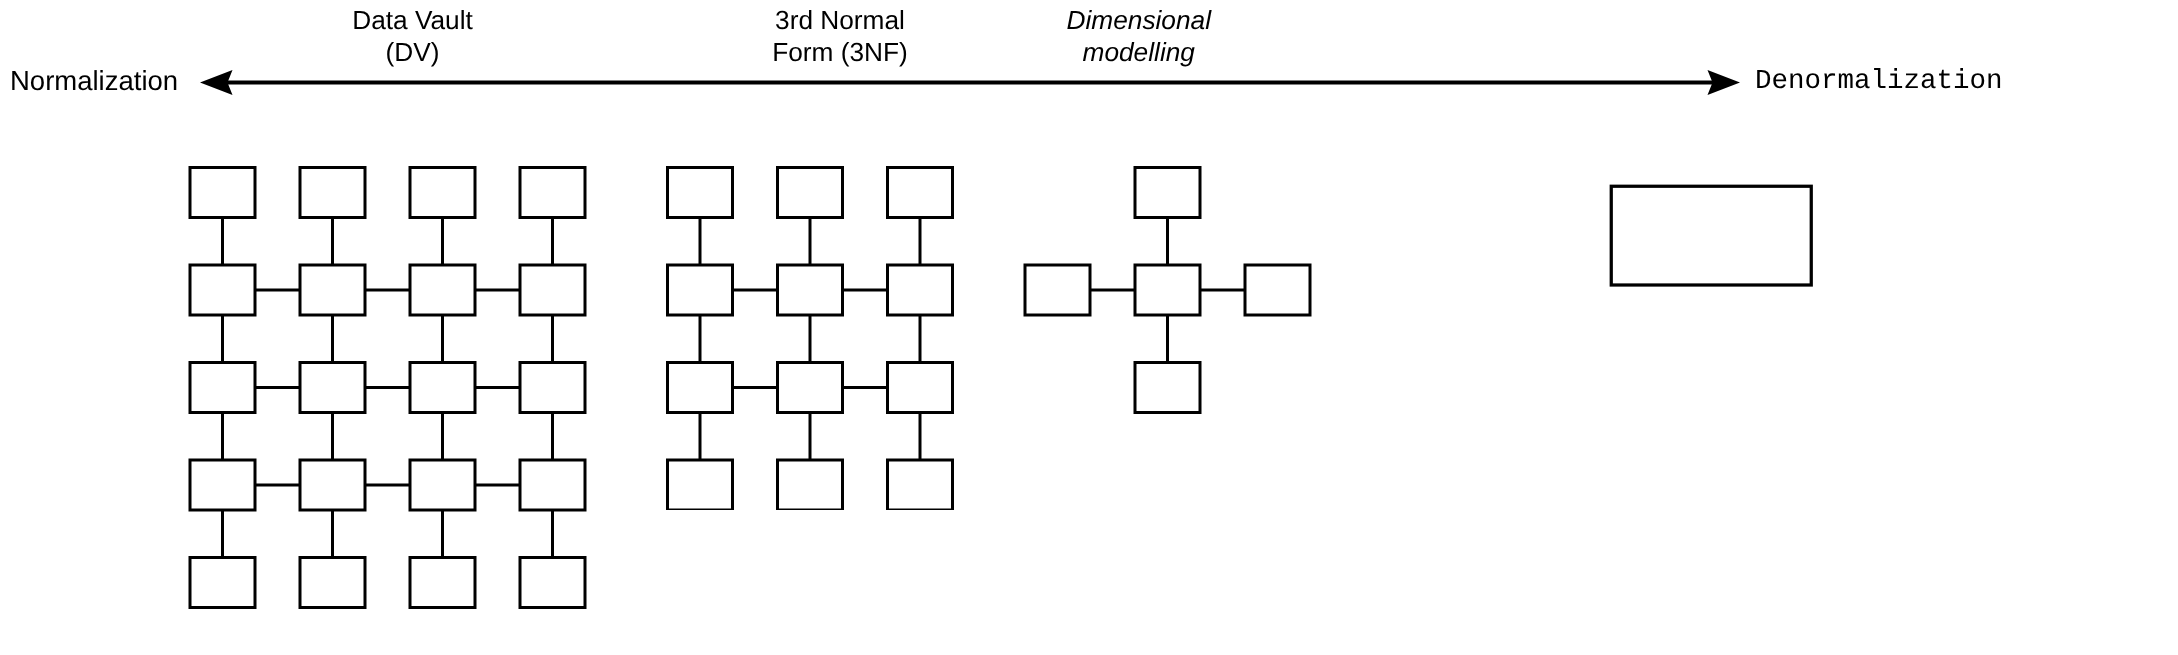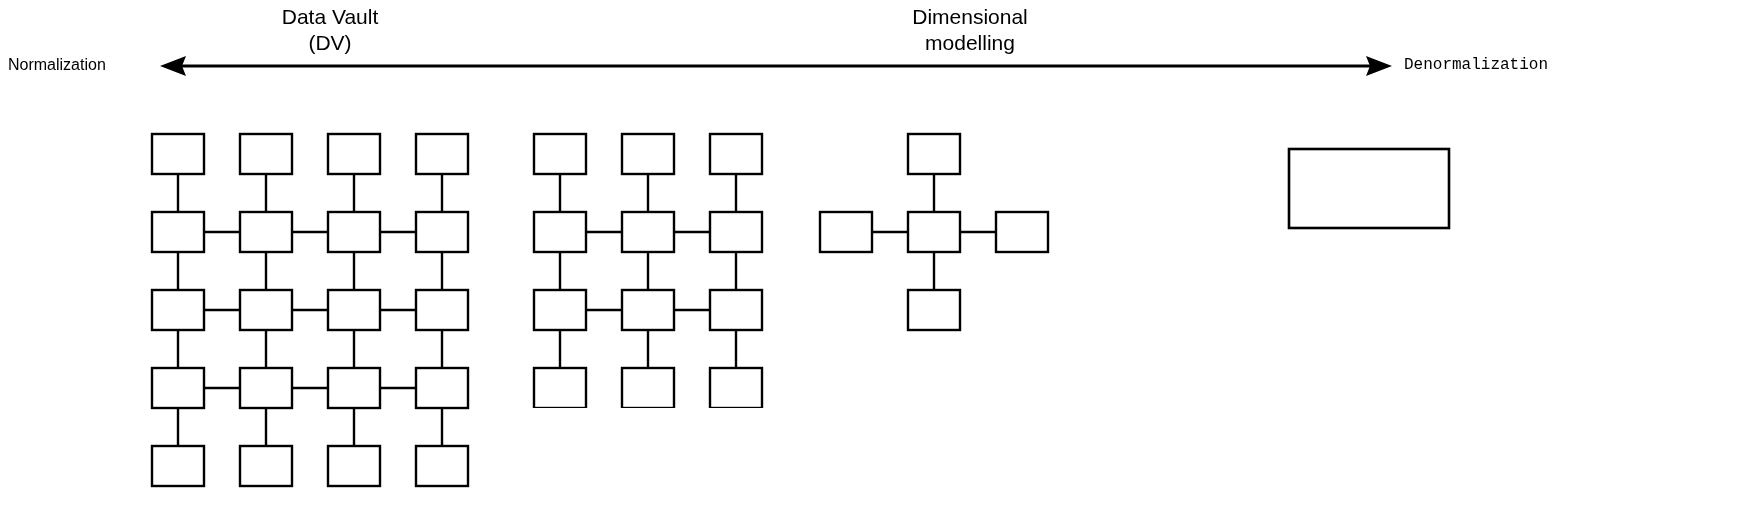--- a/index.html
+++ b/index.html
@@ -15,39 +15,39 @@
   #canvas {
     position: relative;
     width: 1742px;
     height: 524px;
     background: #ffffff;
     overflow: hidden;
   }
   
   .axis-label {
     position: absolute;
-    font-size: 16px;
+    font-size: 22px;
     line-height: 24px;
     white-space: nowrap;
     color: #000;
   }
   #label-normalization { left: 8px;  top: 53px; }
   #label-denormalization { left: 1404px; top: 53px; font-family: Liberation Mono, monospace; }
 
   .approach-label {
     position: absolute;
     font-size: 21px;
     line-height: 26px;
     text-align: center;
     white-space: pre-line;
     color: #000;
   }
   #approach-0 { left: 200px; top: 4px;  width: 260px; }
   #approach-1 { left: 542px; top: 4px;  width: 260px; }
-  #approach-2 { left: 840px; top: 4px;  width: 260px; }
+  #approach-2 { left: 781px; top: 4px;  width: 260px; font-style: italic; }
   #approach-3 { left: 1100px; top: 4px; width: 320px; }
 
   #spectrum-arrow {
     position: absolute;
     left: 160px;
     top: 52px;
     width: 1232px;
     height: 28px;
   }
 
@@ -89,20 +89,22 @@
   <svg id="spectrum-arrow" viewBox="0 0 1232 28">
     <defs></defs>
     <line x1="18" y1="14" x2="1214" y2="14" stroke="#000" stroke-width="3.2"></line>
     <polygon points="0,14 26,4 22,14 26,24" fill="#000"></polygon>
     <polygon points="1232,14 1206,4 1210,14 1206,24" fill="#000"></polygon>
   </svg>
 
   <div class="approach-label" id="approach-0">Data Vault
 (DV)</div>
 
+  <div class="approach-label" id="approach-1">3rd Normal
+Form (3NF)</div>
 
   <div class="approach-label" id="approach-2">Dimensional
 modelling</div>
 
 
   <div class="schema" id="schema-dv">
     <svg id="svg-dv" width="380" height="392" viewBox="0 0 380 392">
         <line x1="28" y1="42" x2="28" y2="80" class="link-line"></line>
         <line x1="28" y1="120" x2="28" y2="158" class="link-line"></line>
         <line x1="28" y1="198" x2="28" y2="236" class="link-line"></line>

